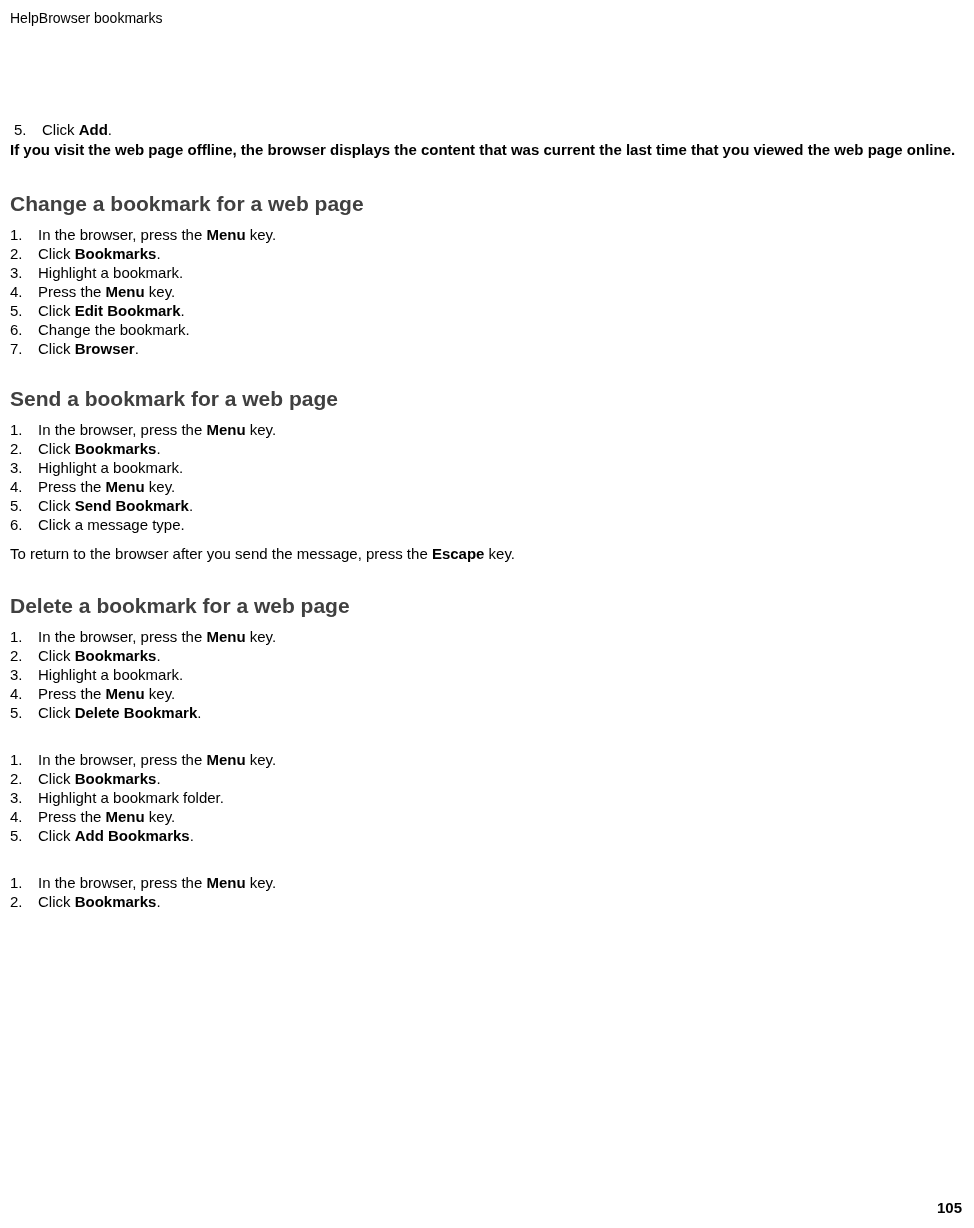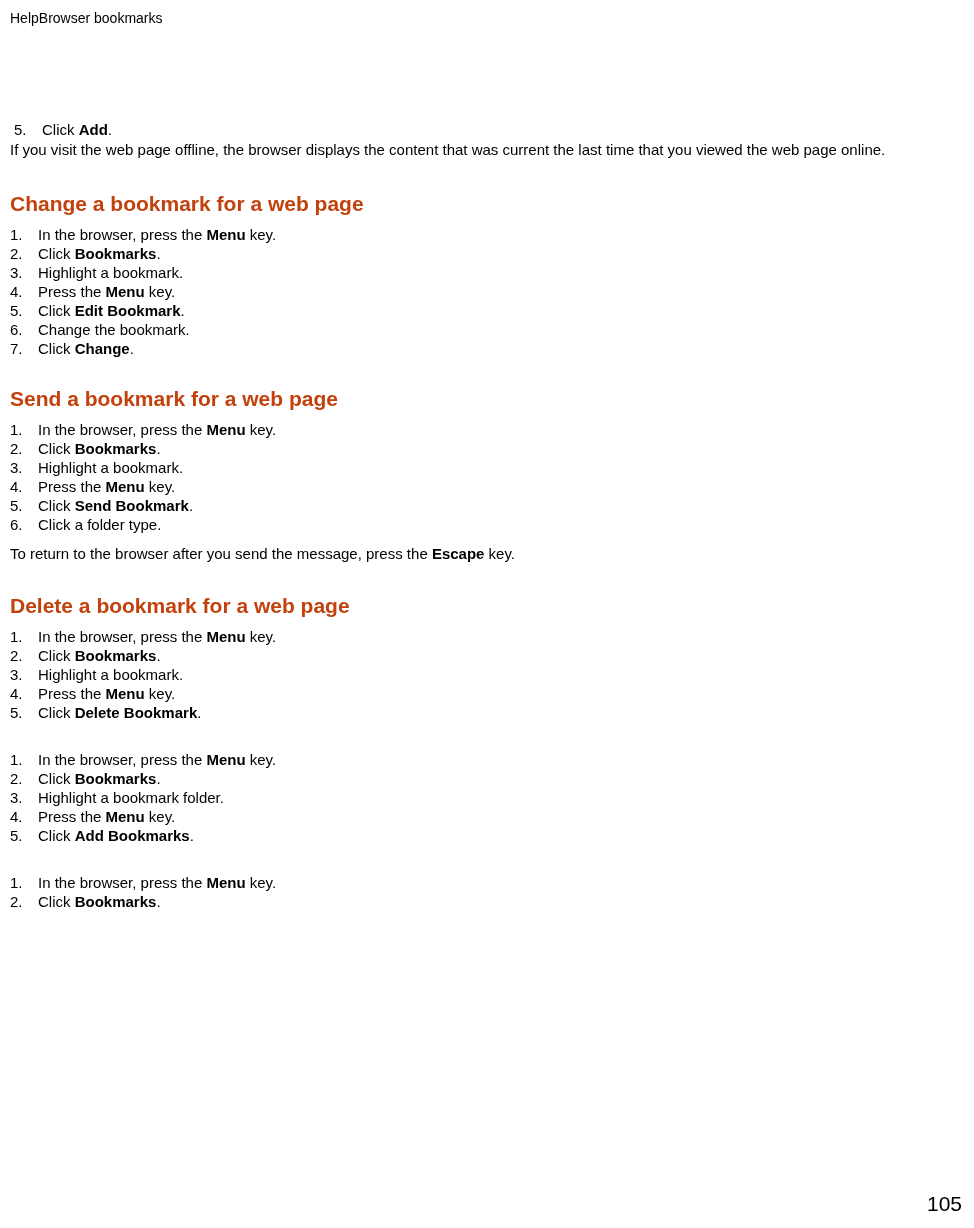--- a/index.html
+++ b/index.html
@@ -38,45 +38,46 @@
       flex-shrink: 0;
     }
     .step-text {
       flex: 1;
     }
     .paragraph {
       font-size: 15px;
       margin-top: 0;
       margin-bottom: 32px;
       line-height: 1.3;
+      font-weight: bold;
     }
     .section-title {
       font-size: 21px;
       font-weight: bold;
-      color: #c2410c;
+      color: #404040;
       margin-bottom: 10px;
       margin-top: 0;
     }
     .list {
       margin-bottom: 12px;
     }
     .post-list-para {
       font-size: 15px;
       margin-top: 12px;
       margin-bottom: 32px;
     }
     .section-block {
       margin-bottom: 30px;
     }
     .page-number {
       position: absolute;
       bottom: 12px;
       right: 12px;
-      font-size: 21px;
-      font-weight: normal;
+      font-size: 15px;
+      font-weight: bold;
     }
     b {
       font-weight: bold;
     }
   </style>
 </head>
 <body>
 
 <div class="header">
   <span>Help</span>
@@ -117,21 +118,21 @@
           <div class="step-line">
             <span class="step-num">5.</span>
             <span class="step-text"><span>Click </span><b>Edit Bookmark</b><span>.</span></span>
           </div>
           <div class="step-line">
             <span class="step-num">6.</span>
             <span class="step-text"><span>Change the bookmark.</span><span></span></span>
           </div>
           <div class="step-line">
             <span class="step-num">7.</span>
-            <span class="step-text"><span>Click </span><b>Change</b><span>.</span></span>
+            <span class="step-text"><span>Click </span><b>Browser</b><span>.</span></span>
           </div>
         </div>
       </div>
       <div class="section-block">
         <div class="section-title">Send a bookmark for a web page</div>
         <div class="list">
           <div class="step-line">
             <span class="step-num">1.</span>
             <span class="step-text"><span>In the browser, press the </span><b>Menu</b><span> key.</span></span>
           </div>
@@ -146,21 +147,21 @@
           <div class="step-line">
             <span class="step-num">4.</span>
             <span class="step-text"><span>Press the </span><b>Menu</b><span> key.</span></span>
           </div>
           <div class="step-line">
             <span class="step-num">5.</span>
             <span class="step-text"><span>Click </span><b>Send Bookmark</b><span>.</span></span>
           </div>
           <div class="step-line">
             <span class="step-num">6.</span>
-            <span class="step-text"><span>Click a folder type.</span><span></span></span>
+            <span class="step-text"><span>Click a message type.</span><span></span></span>
           </div>
         </div>
         <div class="post-list-para"><span>To return to the browser after you send the message, press the </span><b>Escape</b><span> key.</span></div>
       </div>
       <div class="section-block">
         <div class="section-title">Delete a bookmark for a web page</div>
         <div class="list">
           <div class="step-line">
             <span class="step-num">1.</span>
             <span class="step-text"><span>In the browser, press the </span><b>Menu</b><span> key.</span></span>

